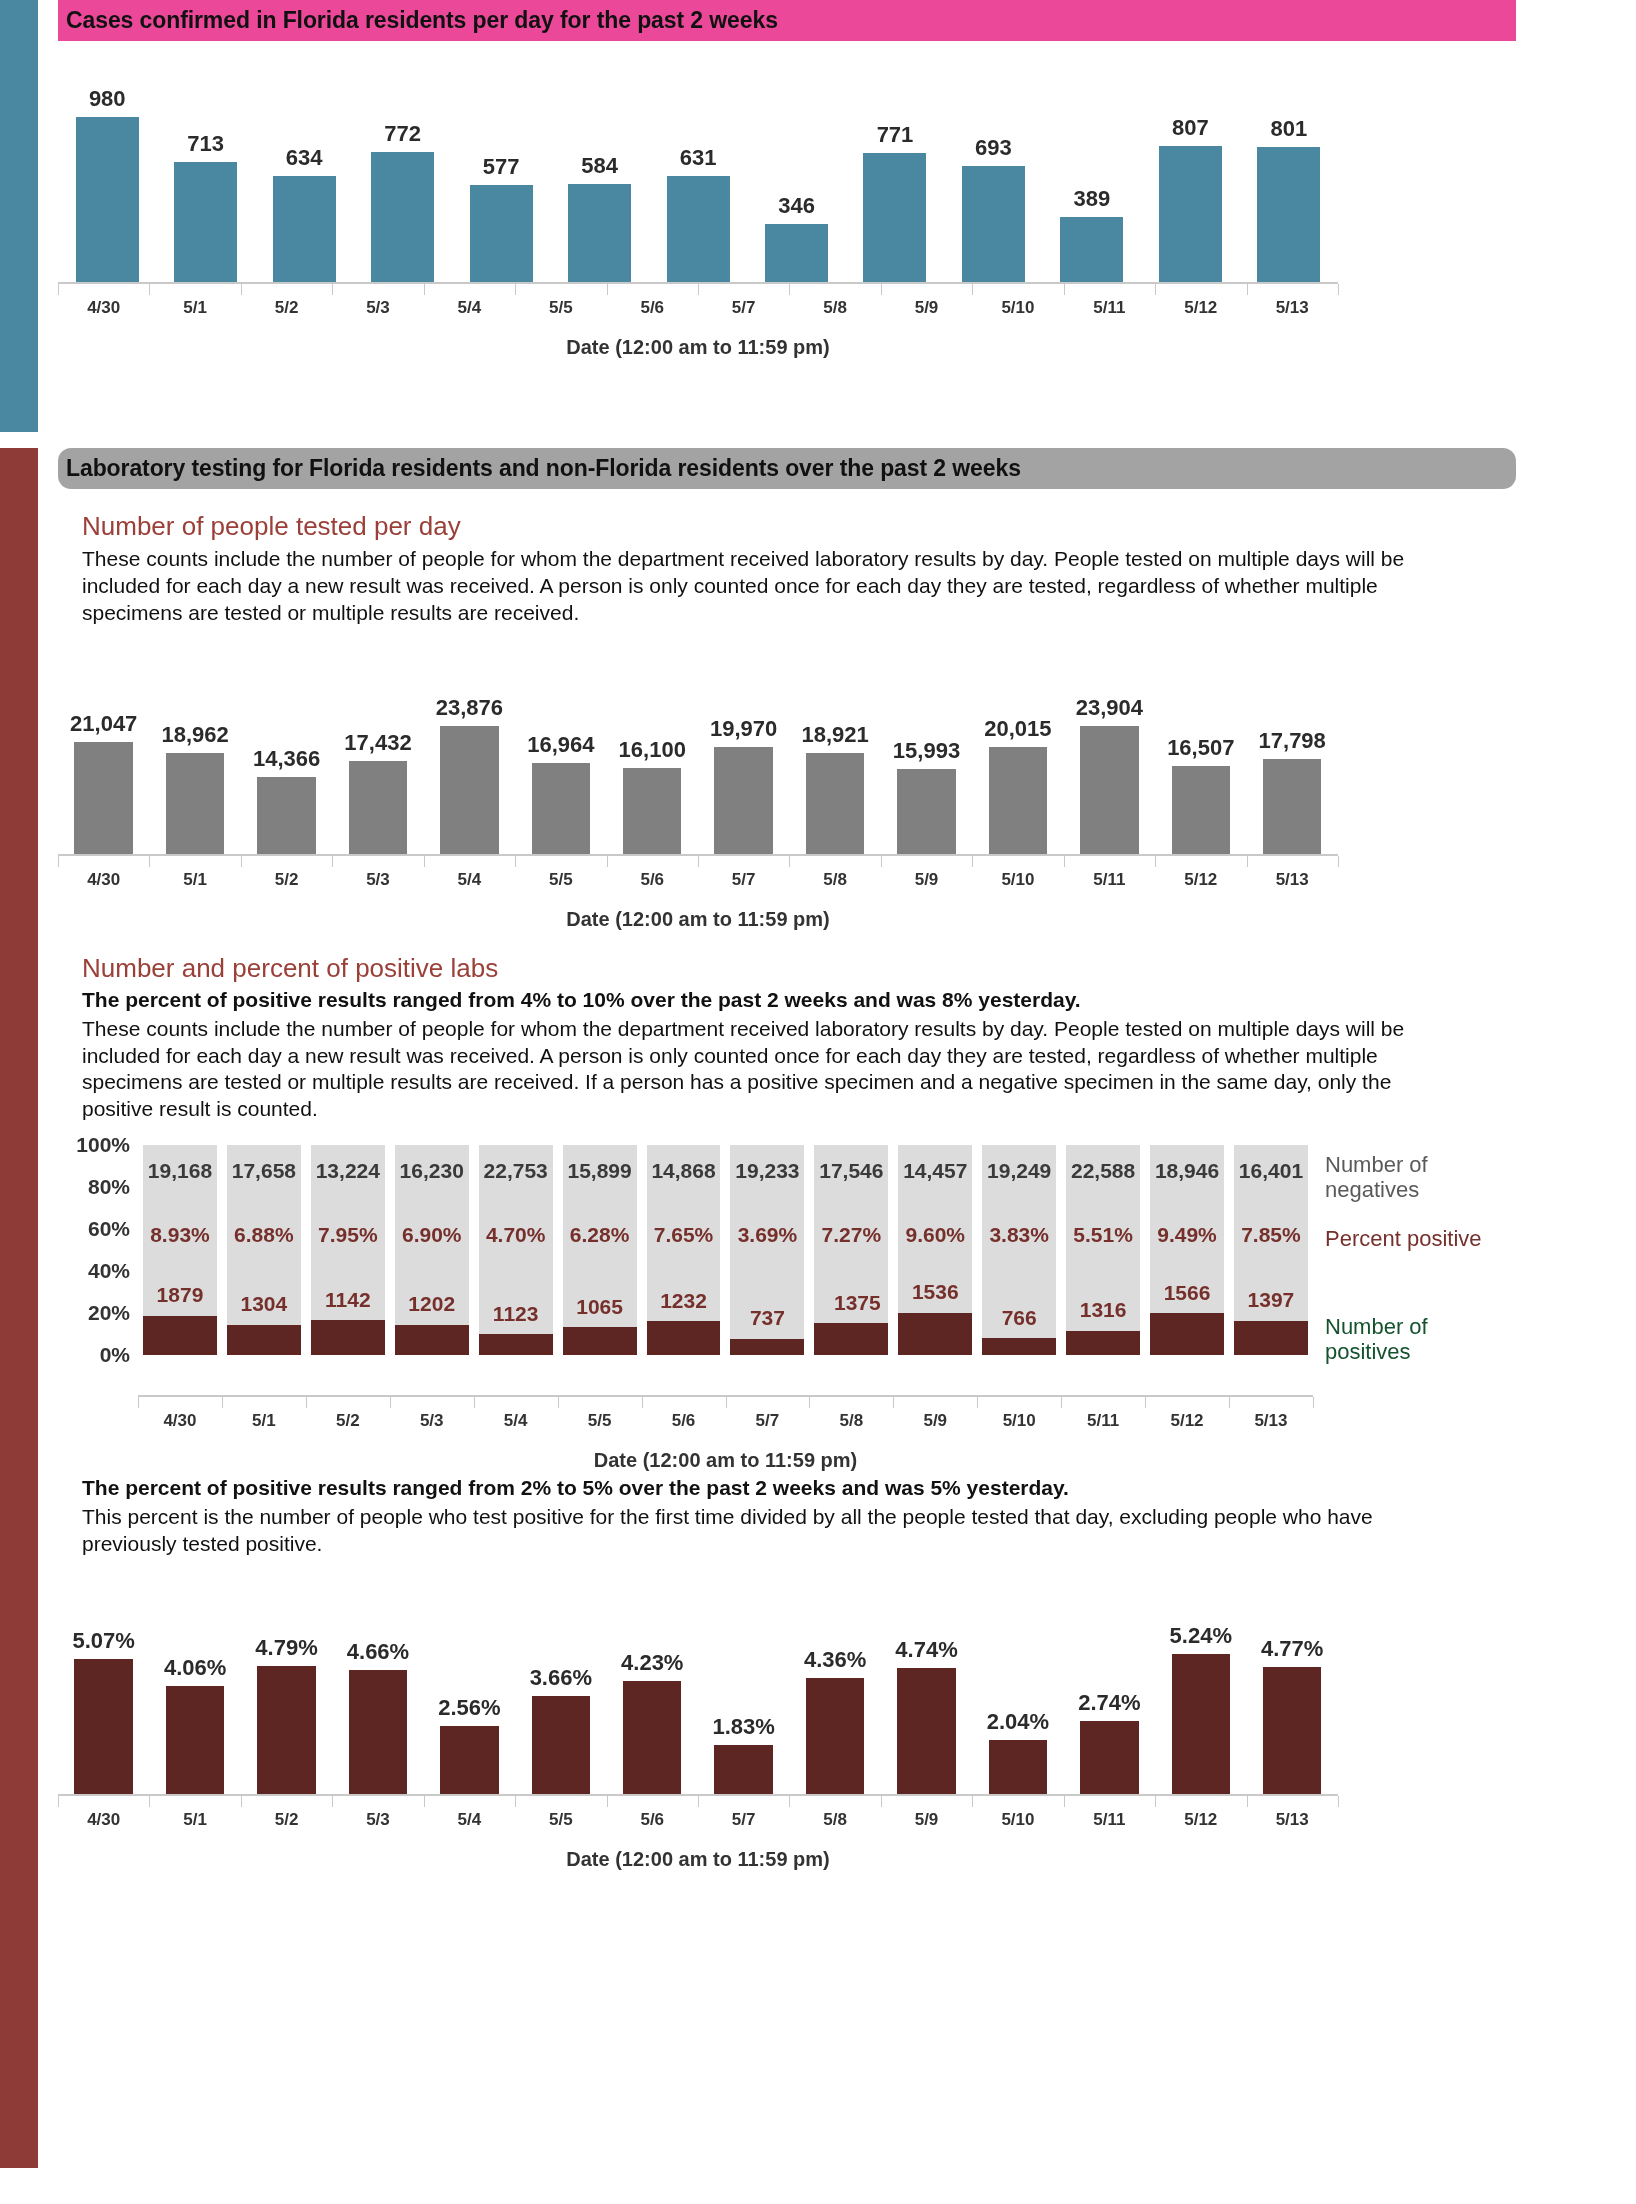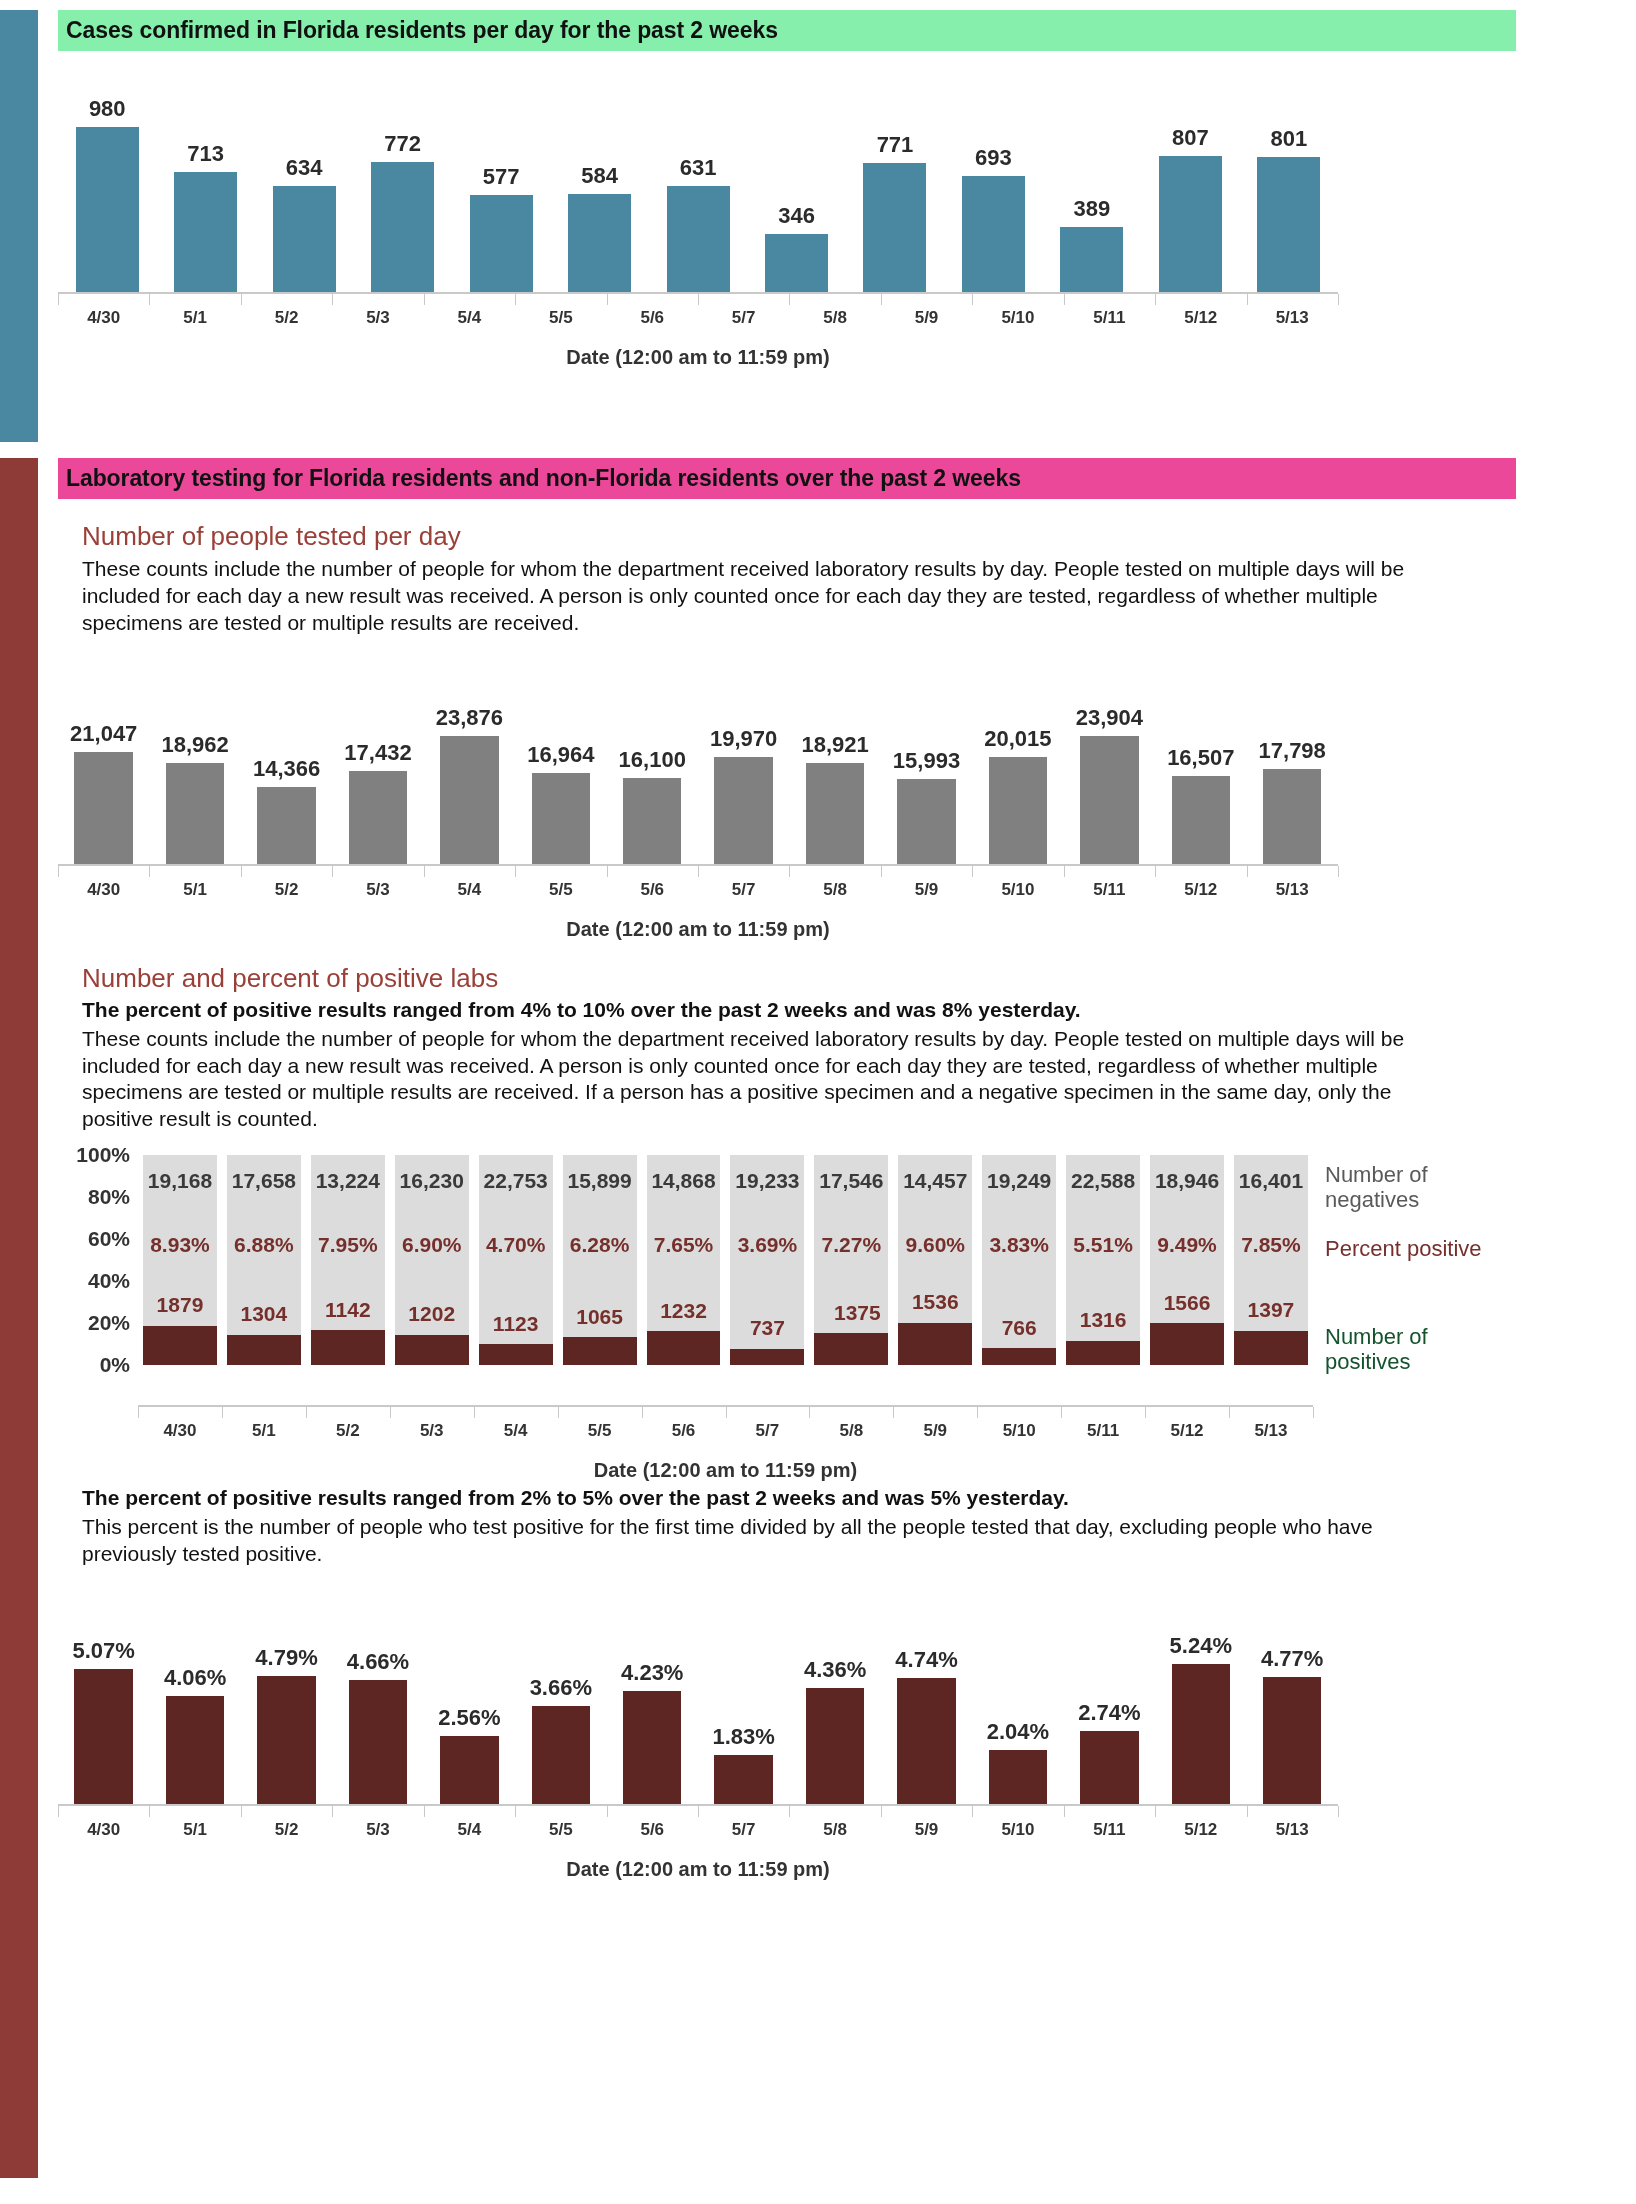--- a/index.html
+++ b/index.html
@@ -23,22 +23,22 @@
   .rail-red  { background: #8e3b37; }
 
   .panel-head {
     margin-left: 58px;
     padding: 7px 0 7px 8px;
     font-size: 23px;
     font-weight: bold;
     color: #111111;
     letter-spacing: -0.1px;
   }
-  .head-blue { background: #86efac; margin-top: 10px; }
-  .head-red  { background: #ec4899; }
+  .head-blue { background: #ec4899; }
+  .head-red  { background: #a3a3a3; border-radius: 13px; }
 
   
   #panel-cases { height: 432px; }
   #panel-cases .panel-head { width: 1458px; }
 
   
   .chart-wrap { position: relative; margin-left: 58px; }
 
   .plot {
     position: relative;

